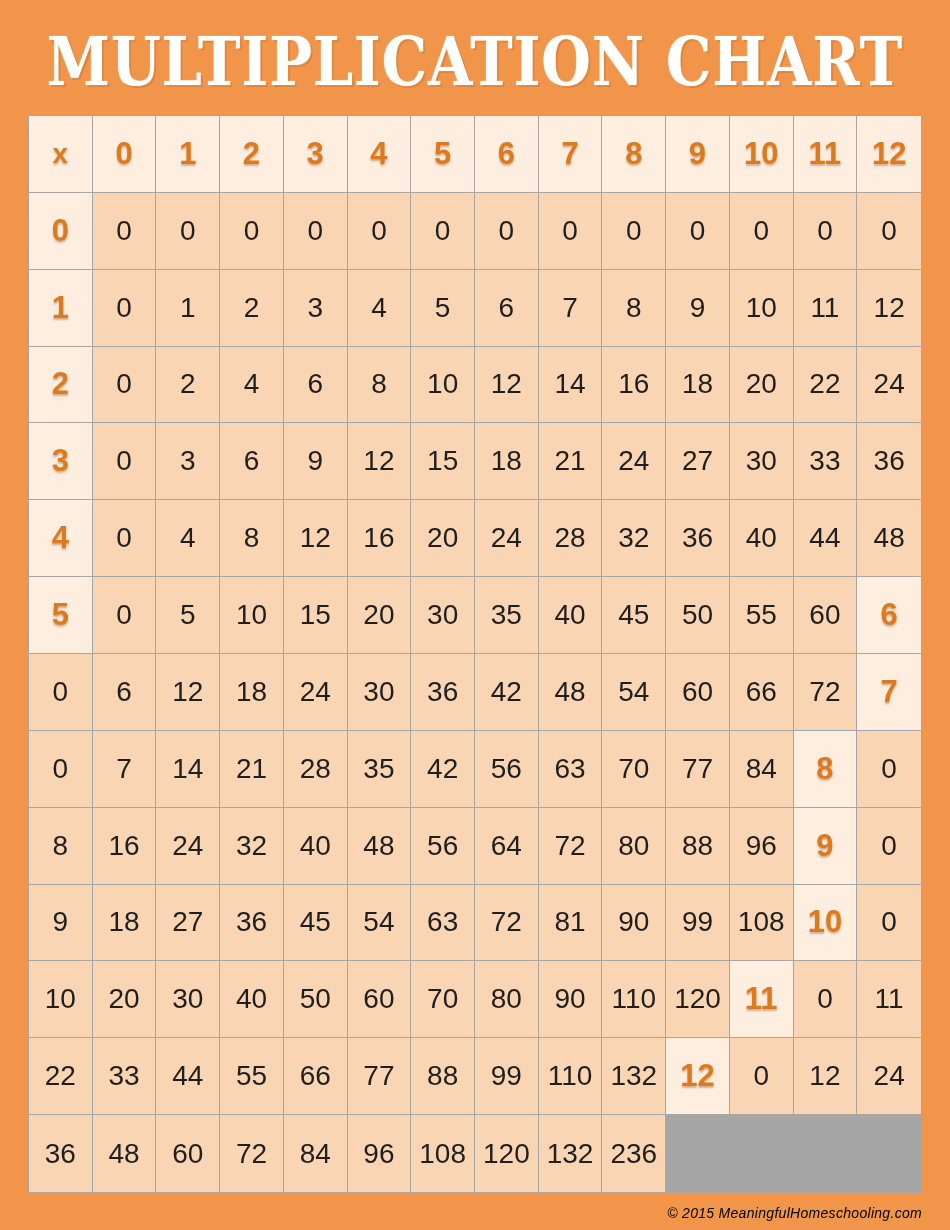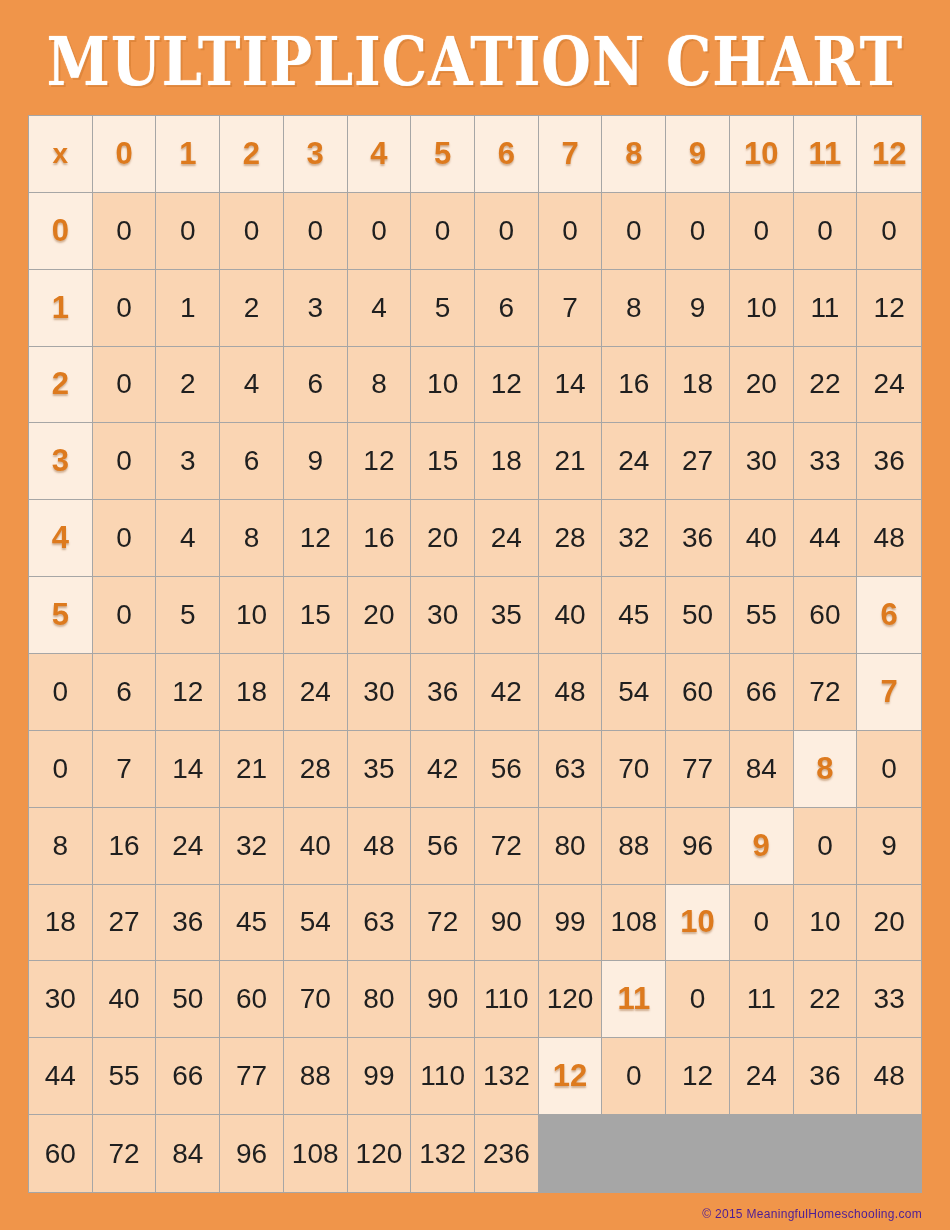--- a/index.html
+++ b/index.html
@@ -68,23 +68,24 @@
   .val {
     background: #FAD5B3;
     color: #1F1F1F;
     font-size: 28px;
     font-weight: normal;
   }
   .copyright {
     position: absolute;
     right: 28px;
     bottom: 9px;
-    font-size: 12px;
-    color: #4c1d95;
+    font-size: 14px;
+    color: #000000;
     letter-spacing: 0.3px;
+    font-style: italic;
   }
 </style>
 </head>
 <body>
 
 <div class="page-title">MULTIPLICATION CHART</div>
 
 <div class="grid">
     <div class="cell hdr corner">x</div>
     <div class="cell hdr">0</div>
@@ -212,34 +213,36 @@
     <div class="cell val">84</div>
     <div class="cell hdr">8</div>
     <div class="cell val">0</div>
     <div class="cell val">8</div>
     <div class="cell val">16</div>
     <div class="cell val">24</div>
     <div class="cell val">32</div>
     <div class="cell val">40</div>
     <div class="cell val">48</div>
     <div class="cell val">56</div>
+    <div class="cell val">64</div>
     <div class="cell val">72</div>
     <div class="cell val">80</div>
     <div class="cell val">88</div>
     <div class="cell val">96</div>
     <div class="cell hdr">9</div>
     <div class="cell val">0</div>
     <div class="cell val">9</div>
     <div class="cell val">18</div>
     <div class="cell val">27</div>
     <div class="cell val">36</div>
     <div class="cell val">45</div>
     <div class="cell val">54</div>
     <div class="cell val">63</div>
     <div class="cell val">72</div>
+    <div class="cell val">81</div>
     <div class="cell val">90</div>
     <div class="cell val">99</div>
     <div class="cell val">108</div>
     <div class="cell hdr">10</div>
     <div class="cell val">0</div>
     <div class="cell val">10</div>
     <div class="cell val">20</div>
     <div class="cell val">30</div>
     <div class="cell val">40</div>
     <div class="cell val">50</div>

